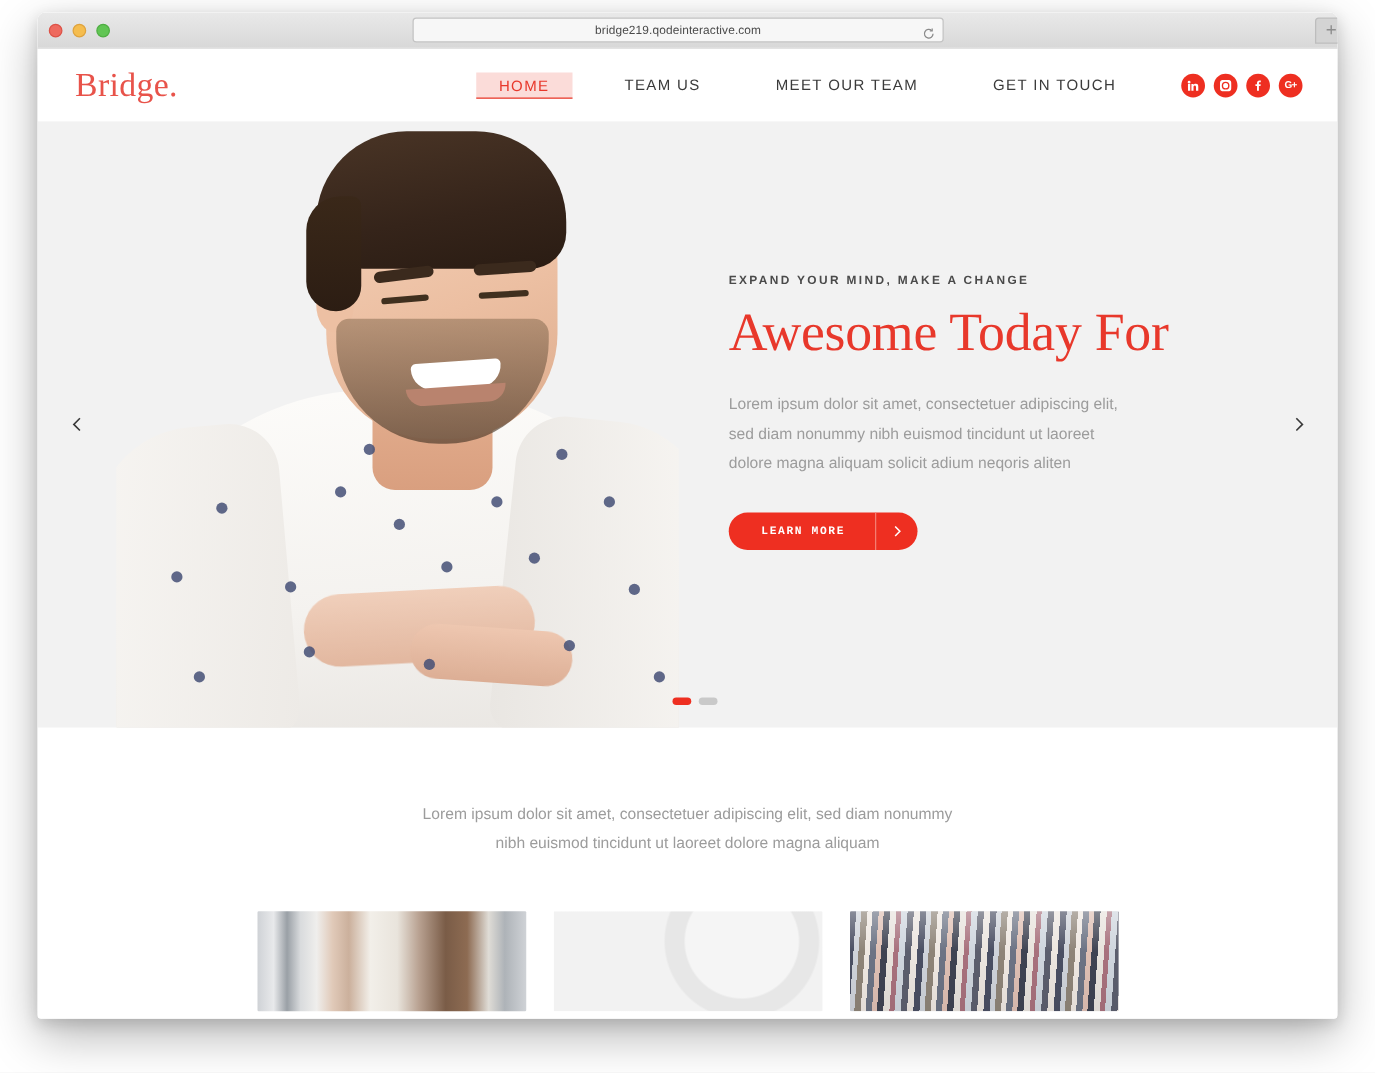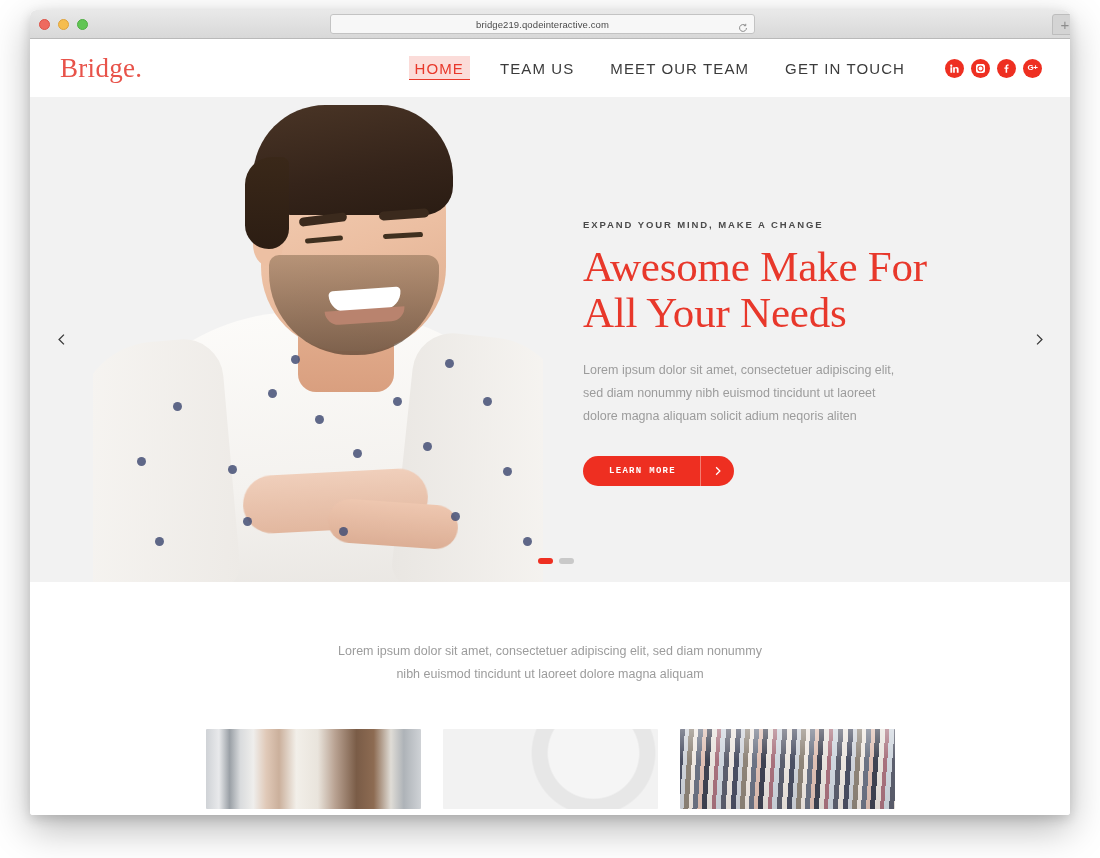--- a/index.html
+++ b/index.html
@@ -86,24 +86,24 @@
     color:#e8534a;
     letter-spacing:.3px;
     font-weight:400;
   }
   .nav {
     margin-left:auto;
     display:flex; align-items:center;
     gap:0;
   }
   .nav-item {
-    font-size:15px;
+    font-size:12px;
     letter-spacing:1.1px;
     color:#3b3b3b;
-    padding:4px 6px;
+    padding:4px 18px;
     margin:0 12px;
     text-decoration:none;
     white-space:nowrap;
     font-weight:500;
   }
   .nav-item.active {
     color:#e8382b;
     background:#fbdcd9;
     border-bottom:1px solid #e8382b;
     padding-bottom:2px;
@@ -469,22 +469,21 @@
         <span class="dot" style="left:246px; top:430px;"></span>
         <span class="dot" style="left:358px; top:415px;"></span>
         <span class="dot" style="left:430px; top:440px;"></span>
         <span class="dot" style="left:198px; top:258px;"></span>
         <span class="dot" style="left:352px; top:262px;"></span>
       </div>
 
       <div class="hero-content">
         <div class="eyebrow">EXPAND YOUR MIND, MAKE A CHANGE</div>
         <div class="hero-title">
-          <div>Awesome Make For</div>
-          <div>All Your Needs</div>
+          <div>Awesome Today For</div>
         </div>
         <div class="hero-para">Lorem ipsum dolor sit amet, consectetuer adipiscing elit, sed diam nonummy nibh euismod tincidunt ut laoreet dolore magna aliquam solicit adium neqoris aliten</div>
         <div class="btn-learn">
           <span class="lbl">LEARN MORE</span>
           <span class="arw">
             <svg viewBox="0 0 16 16" fill="none" stroke="currentColor" stroke-width="2">
                 <path d="M5 2l6 6-6 6"></path>
               </svg>
           </span>
         </div>

